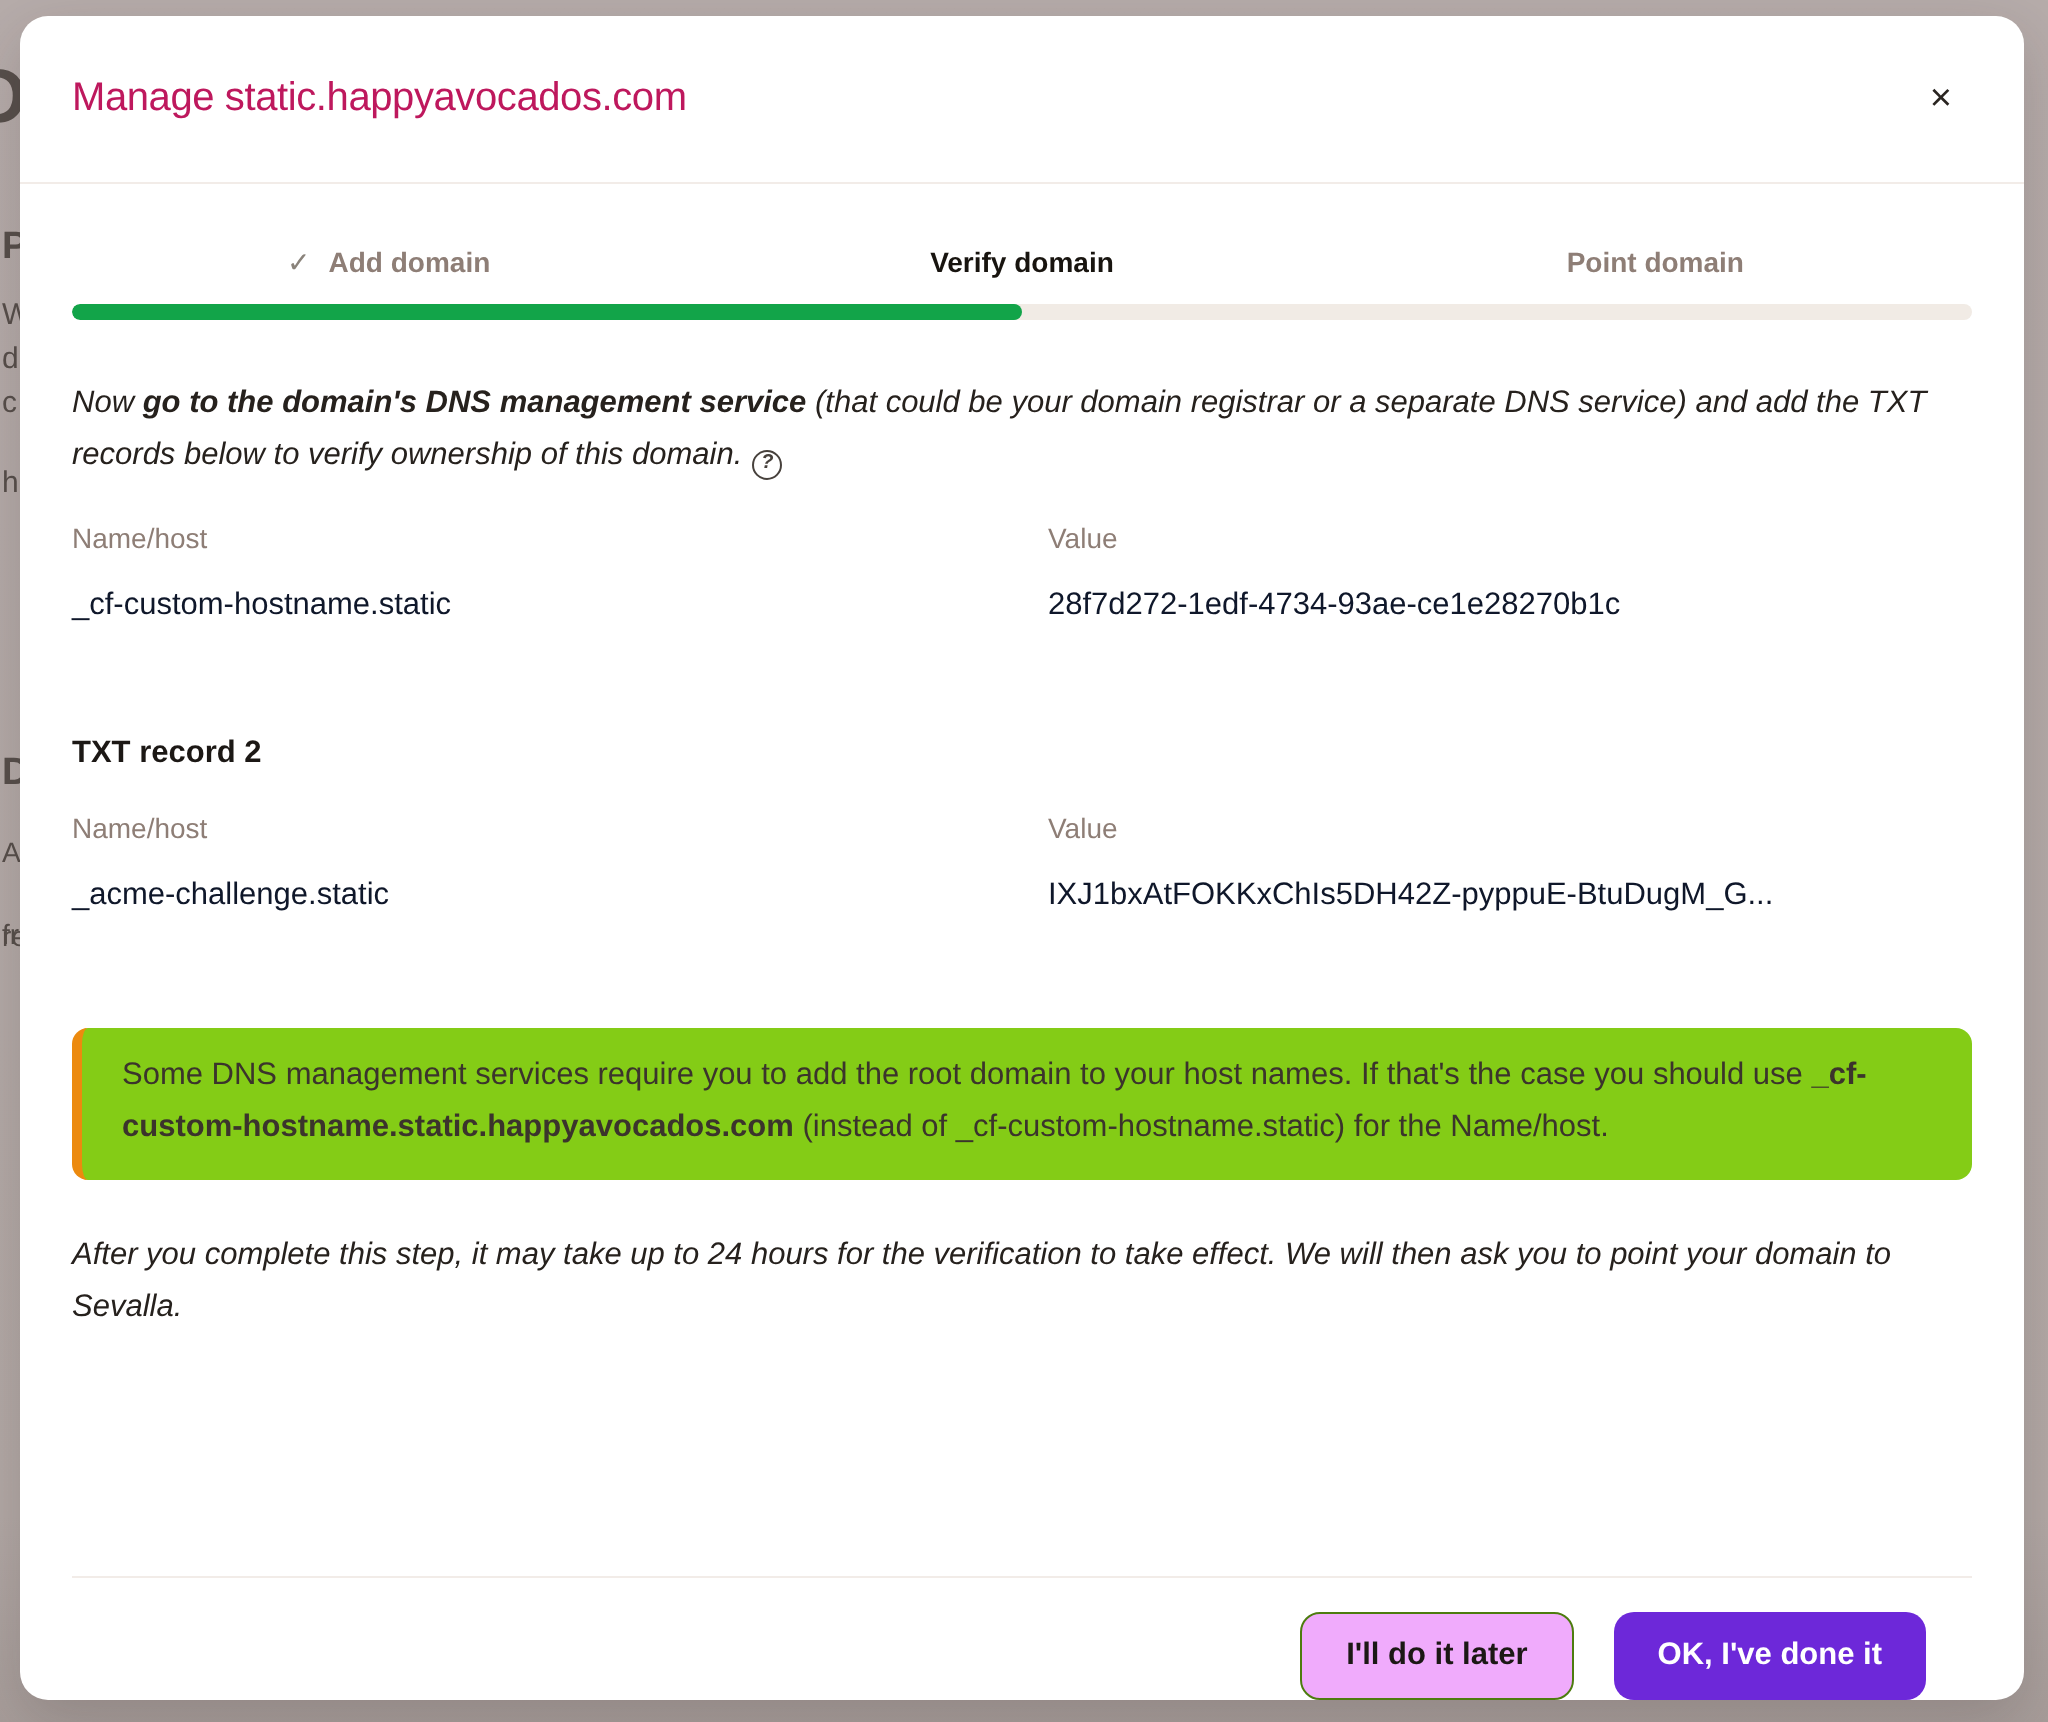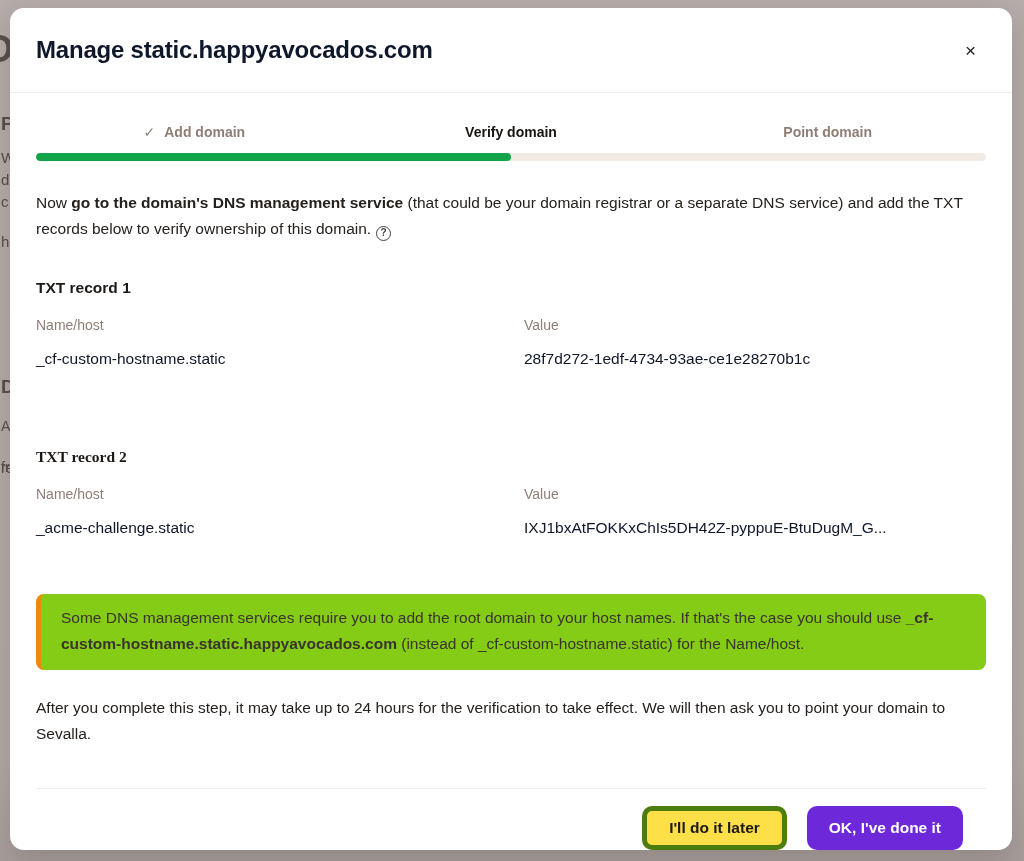--- a/index.html
+++ b/index.html
@@ -27,70 +27,70 @@
     position:absolute; left:10px; top:8px; width:1002px; height:842px;
     background:#ffffff; border-radius:14px;
     display:flex; flex-direction:column;
     box-shadow:0 10px 30px rgba(40,30,25,.18);
   }
   .modal-header {
     display:flex; align-items:center; justify-content:space-between;
     padding:28px 30px 28px 26px;
     border-bottom:1px solid #f2ece8;
   }
-  .modal-title { font-size:24px; font-weight:700; color:#0f172a; letter-spacing:-.2px; }
+  .modal-title { font-size:20px; font-weight:400; color:#be185d; letter-spacing:-.2px; }
   .close-btn {
     background:none; border:none; cursor:pointer;
     font-size:19px; line-height:1; color:#2a2521; padding:4px 6px;
     font-family:"Liberation Sans", sans-serif;
   }
   .modal-body { padding:0 26px; display:flex; flex-direction:column; flex:1 1 auto; }
 
   .steps { display:grid; grid-template-columns:1fr 1fr 1fr; margin-top:31px; }
   .step { display:flex; align-items:center; justify-content:center;
           font-size:14px; font-weight:700; color:#8e7e76; }
   .step.current { color:#18140f; }
   .step .check { margin-right:9px; font-weight:400; font-size:14px; color:#8a837b; }
 
   .progress-track { margin-top:13px; height:8px; border-radius:5px; background:#f1ebe5; overflow:hidden; }
   .progress-fill  { height:100%; border-radius:5px; background:#12a449; width:50%; }
 
-  .body-text { font-size:15.5px; line-height:26px; color:#26211d; }
+  .body-text { font-size:15.5px; line-height:26px; color:#26211d;font-style:italic; }
   .intro { margin-top:29px; }
   .b { font-weight:700; }
   .help-icon {
     display:inline-flex; align-items:center; justify-content:center;
     width:15px; height:15px; border:1.4px solid #47413c; border-radius:50%;
     font-size:10px; font-weight:700; color:#47413c;
     vertical-align:-2px; margin-left:5px; cursor:pointer;
   }
 
   .record-heading { font-size:15.5px; font-weight:700; color:#1c1815; margin-top:37px; }
-  .record-heading.second { margin-top:80px;font-family:Liberation Serif, serif; }
+  .record-heading.second { margin-top:56px; }
   .record-grid { display:grid; grid-template-columns:488px 1fr; }
   .record-labels { margin-top:20px; font-size:14px; color:#8e7e76; }
   .record-values { margin-top:17px; font-size:15.5px; color:#0f172a; }
 
   .callout {
     margin-top:57px; background:#84cc16; border-left:5px solid #ec8a0f;
     border-radius:8px; padding:11px 20px 13px;
     font-size:15.5px; line-height:26px; color:#3b342c;
   }
   .note { margin-top:25px; }
 
   .modal-footer {
     margin-top:auto; border-top:1px solid #f2ece8;
     padding:17px 23px 0 23px; display:flex; justify-content:flex-end; gap:20px;
   }
   .btn {
     height:44px; border-radius:10px; padding:0 22px;
     font-size:15.5px; font-weight:700; cursor:pointer;
     font-family:"Liberation Sans", sans-serif;
   }
-  .btn-secondary { background:#fde047; border:5px solid #4d7c0f; color:#1c1815; }
+  .btn-secondary { background:#f0abfc; border:1px solid #4d7c0f; color:#1c1815; }
   .btn-primary   { background:#6d28d9; border:none; color:#ffffff; }
 </style>
 </head>
 <body>
 
 <div>
   <span class="bl bl-0">O</span>
   <span class="bl bl-1">P</span>
   <span class="bl bl-2">W</span>
   <span class="bl bl-3">d</span>
@@ -128,21 +128,20 @@
 
     <div class="progress-track">
       <div class="progress-fill" style="width: 50%; background: rgb(18, 164, 73);"></div>
     </div>
 
     <p class="body-text intro">
       <span>Now </span><span class="b">go to the domain's DNS management service</span><span> (that could be your domain registrar or a separate DNS service) and add the TXT records below to verify ownership of this domain.</span><span class="help-icon">?</span>
     </p>
 
     <div class="record">
-      <div class="record-heading">TXT record 1</div>
       <div class="record-grid record-labels">
         <div>Name/host</div>
         <div>Value</div>
       </div>
       <div class="record-grid record-values">
         <div>_cf-custom-hostname.static</div>
         <div>28f7d272-1edf-4734-93ae-ce1e28270b1c</div>
       </div>
     </div>
 

